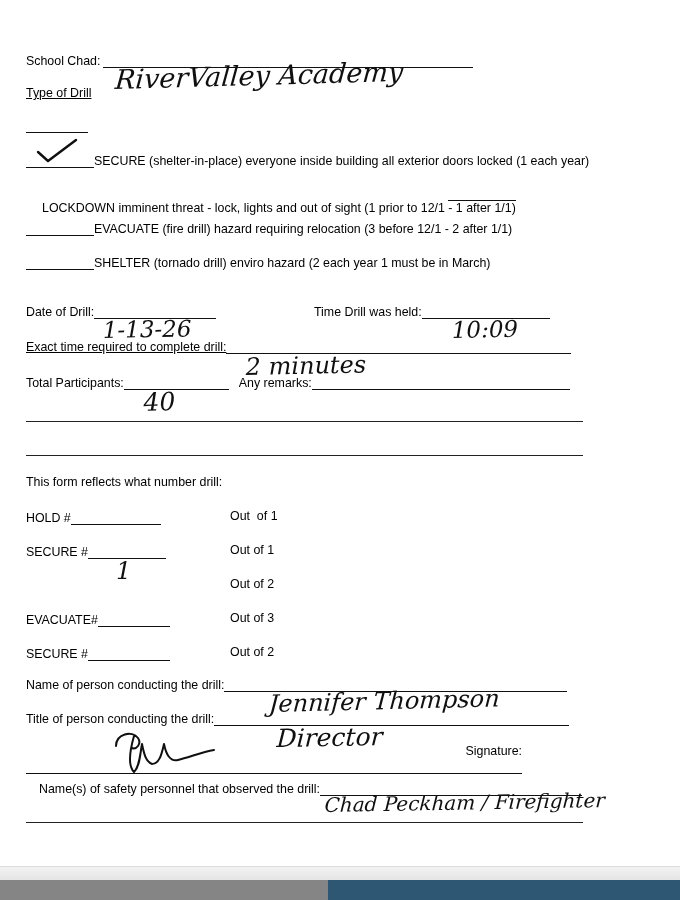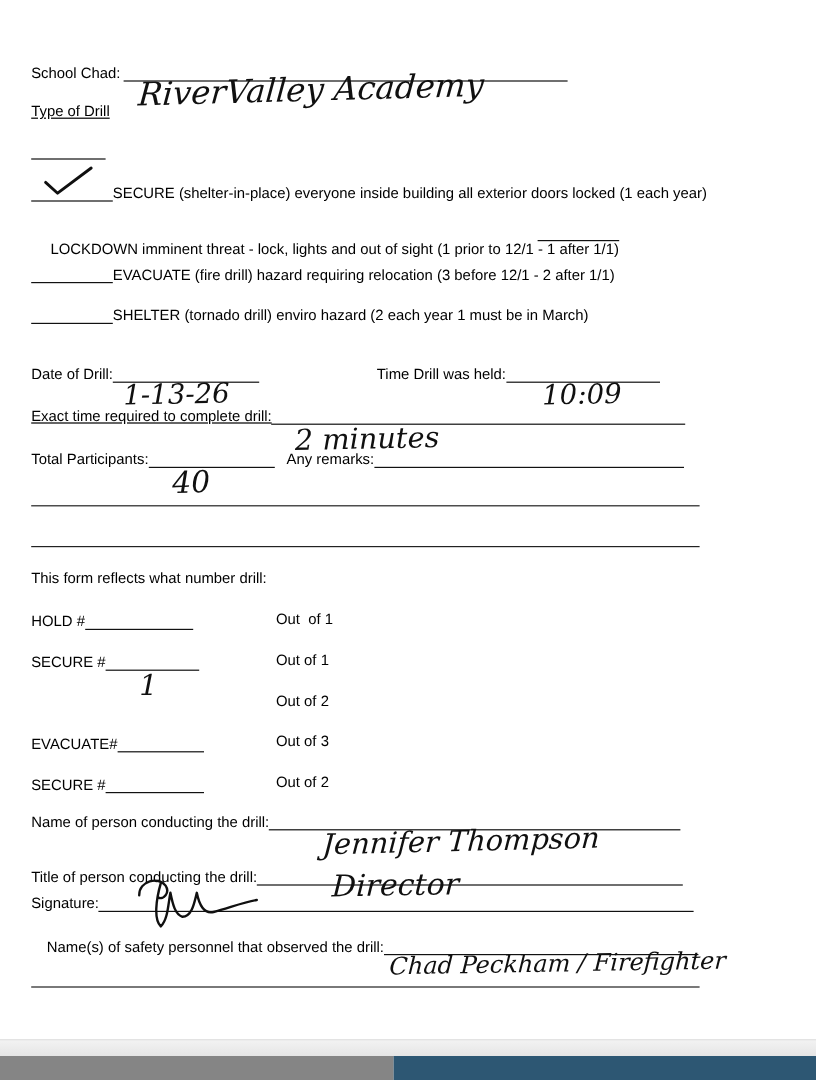--- a/index.html
+++ b/index.html
@@ -217,27 +217,27 @@
   <div class="row" style="left:230px; top:645px;">
     <span class="lbl">Out of 2</span>
   </div>
 
   <div class="row" style="left:26px; top:676px;">
     <span class="lbl">Name of person conducting the drill:</span>
     <span class="fill" style="width:343px;"></span>
   </div>
   <div class="hand" style="left:268px; top:690px; font-size:24px; transform:rotate(-1.4deg) skewX(-5deg);">Jennifer Thompson</div>
 
-  <div class="row" style="left:26px; top:710px;margin-top:12px;">
+  <div class="row" style="left:26px; top:710px;">
     <span class="lbl">Title of person conducting the drill:</span>
     <span class="fill" style="width:355px;"></span>
   </div>
   <div class="hand" style="left:276px; top:724px; font-size:25px; transform:rotate(-1deg) skewX(-4deg);">Director</div>
 
-  <div class="row" style="left:26px; top:744px;">
+  <div class="row" style="left:26px; top:744px;flex-direction:column;">
     <span class="lbl">Signature:</span>
     <span class="fill" style="width:496px;"></span>
   </div>
   <svg class="hand" style="left:110px; top:728px;" width="130" height="46" viewBox="0 0 130 46">
     <path d="M6 18 C6 6, 22 2, 28 10 C32 16, 26 22, 22 20
              M24 8 C20 22, 18 38, 24 44 C30 38, 30 26, 32 16
              C34 26, 36 34, 42 36 C50 36, 52 24, 54 16
              C56 26, 60 34, 68 32 C80 29, 92 24, 104 22" fill="none" stroke="#101010" stroke-width="2" stroke-linecap="round" stroke-linejoin="round"></path>
   </svg>
 

